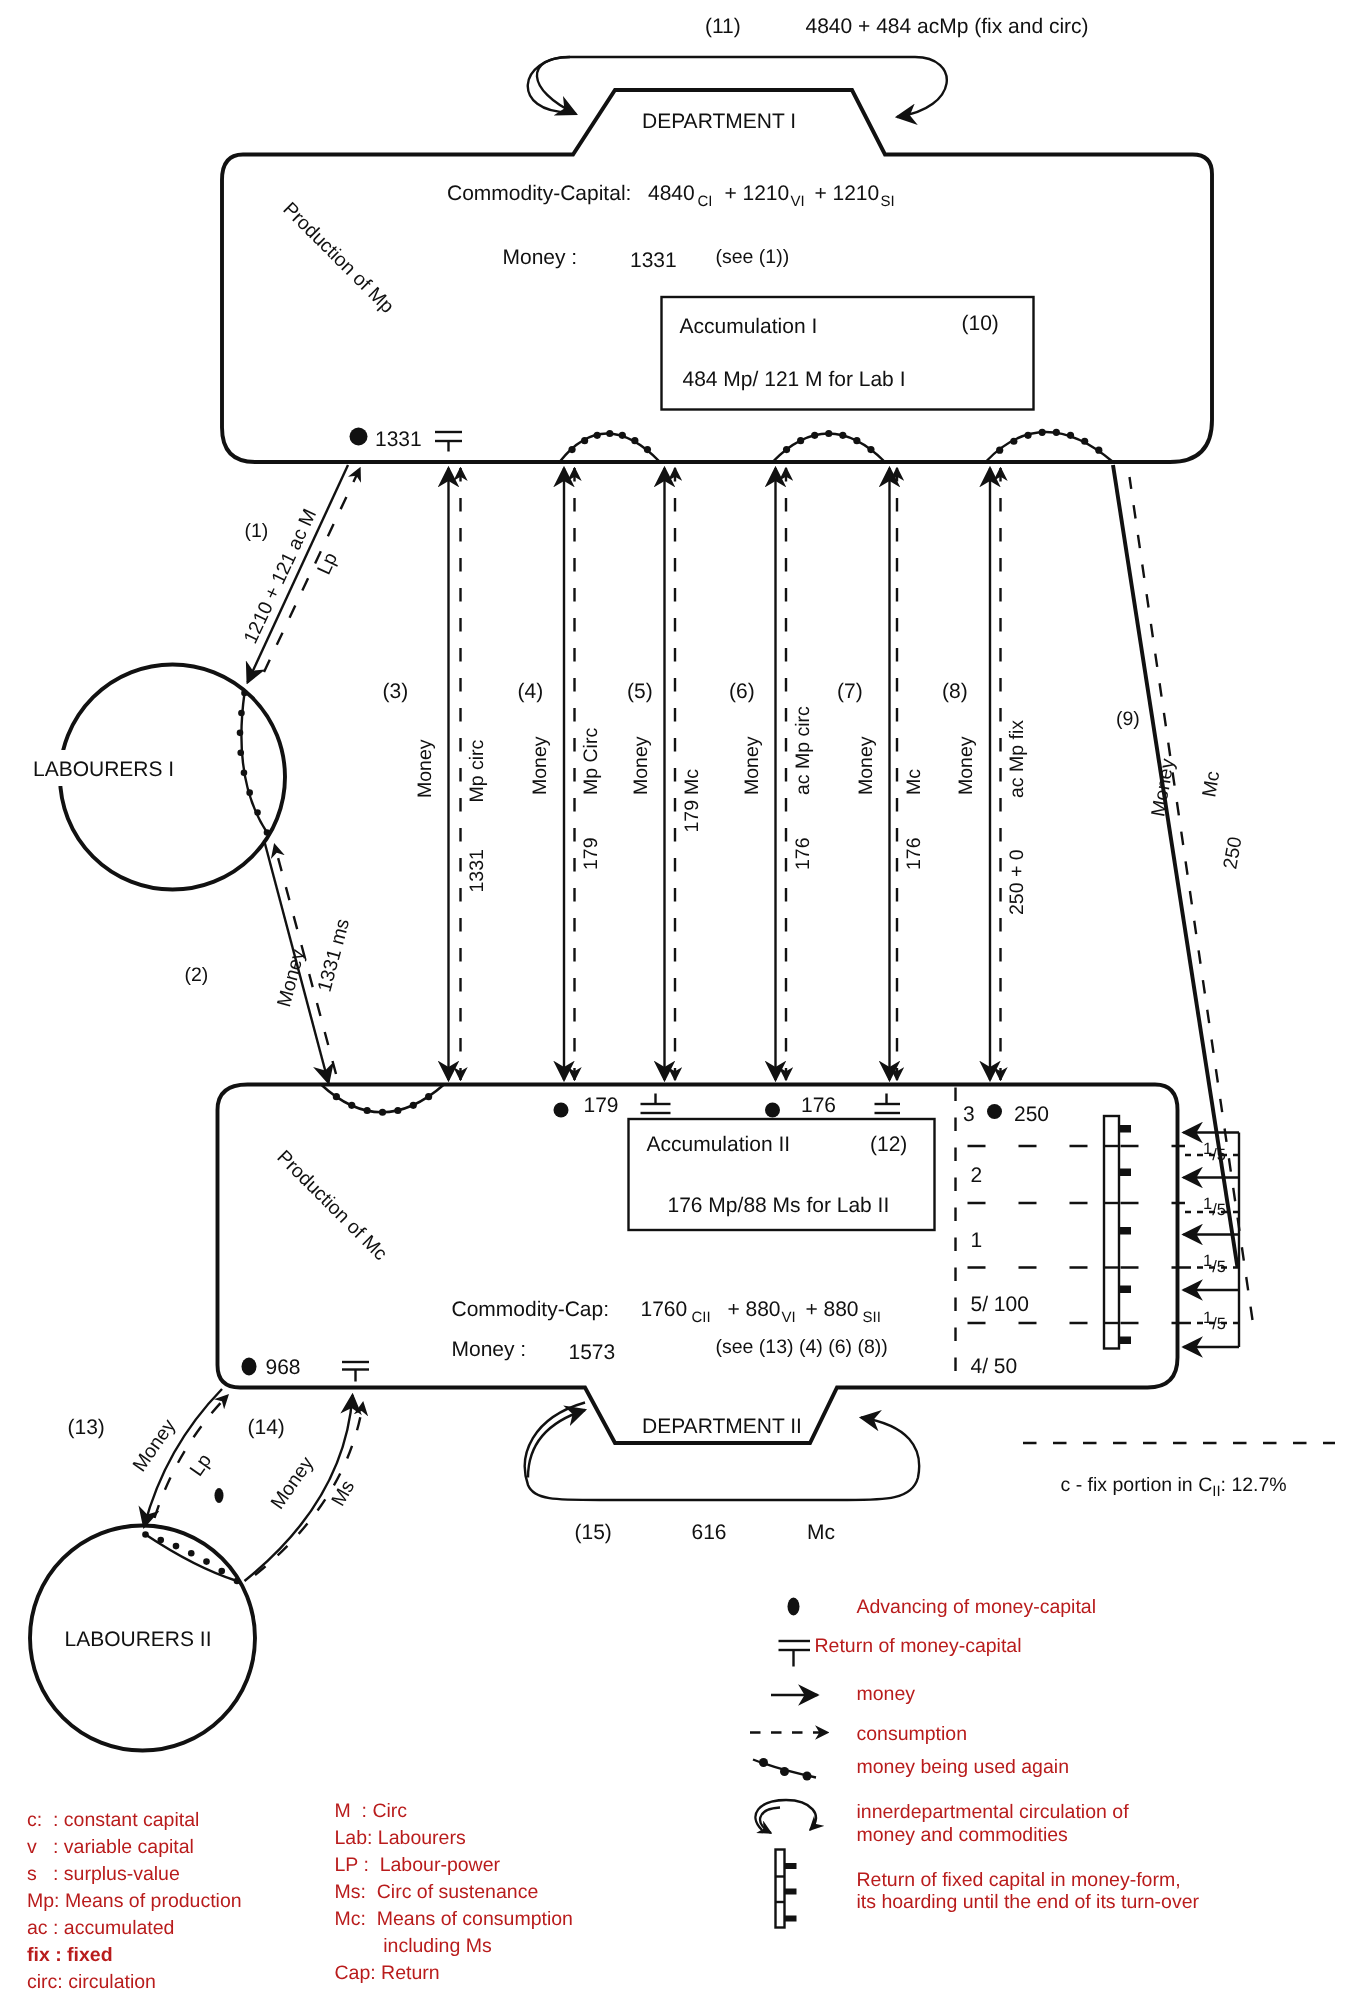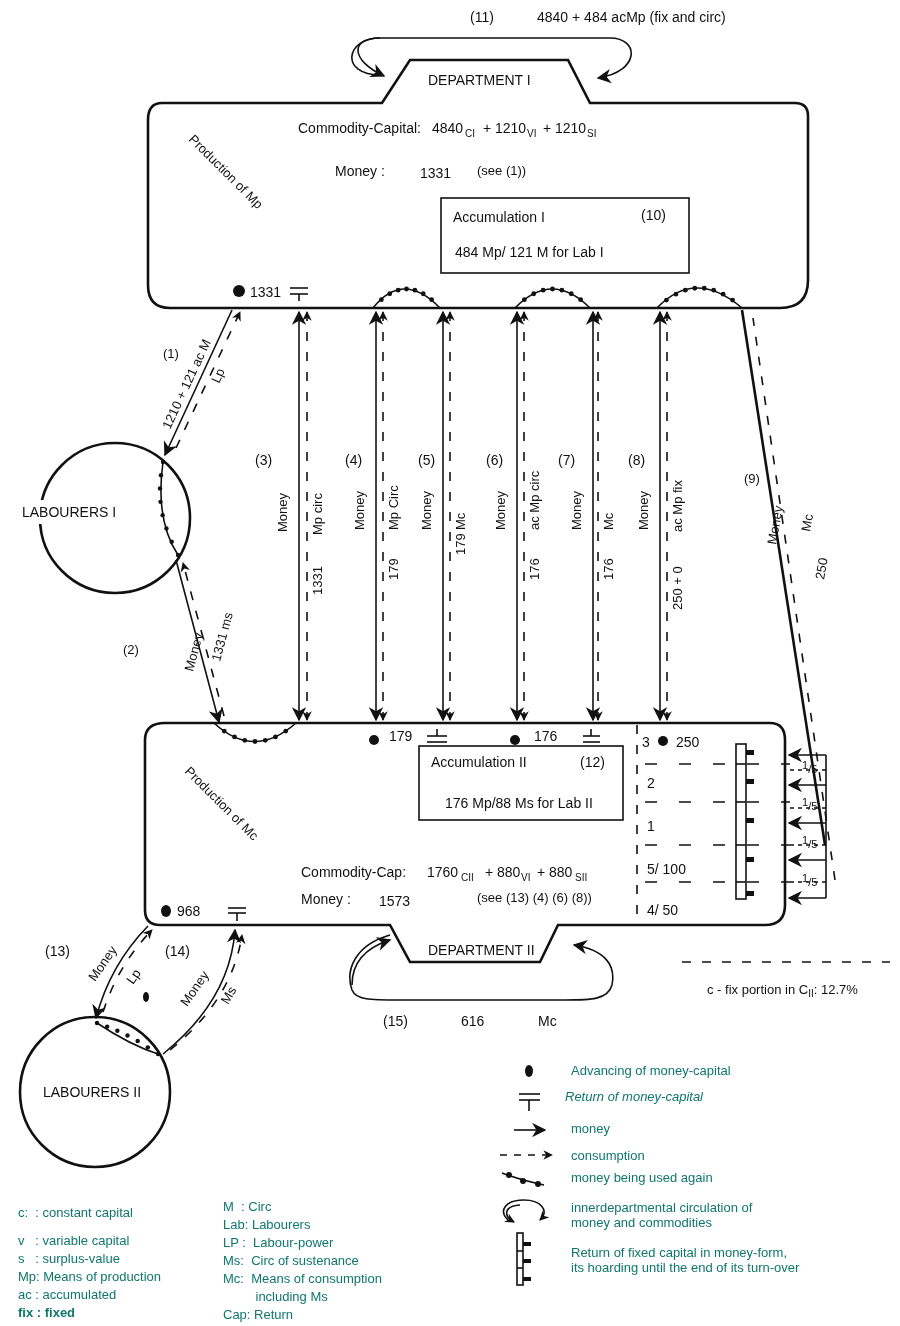--- a/index.html
+++ b/index.html
@@ -6,21 +6,21 @@
   body { width: 900px; height: 1326px; position: relative; overflow: hidden; font-family: "Liberation Sans", sans-serif; color: #111; }
   svg { position: absolute; left: 0; top: 0; }
   .t { font-family: "Liberation Sans", sans-serif; fill: #111; }
   .t13 { font-size: 13px; }
   .t14 { font-size: 14px; }
   .sub { font-size: 10px; }
   .ln { stroke: #111; fill: none; }
   .dash { stroke: #111; fill: none; stroke-dasharray: 9 11; stroke-width: 1.6; }
   .thick { stroke-width: 2.6; }
   .med { stroke-width: 1.6; }
-  .legend-text { position: absolute; font-size: 13px; line-height: 15px; font-family: "Liberation Sans", sans-serif; color: #0f766e; white-space: nowrap; }
+  .legend-text { position: absolute; font-size: 13px; line-height: 15px; font-family: "Liberation Sans", sans-serif; color: #b91c1c; white-space: nowrap; }
 </style>
 </head>
 <body>
 
 <svg width="900" height="1326" viewBox="0 0 900 1326" xmlns="http://www.w3.org/2000/svg">
   <defs>
     <marker id="ah" viewBox="0 0 10 10" refX="9" refY="5" markerWidth="9" markerHeight="9" orient="auto-start-reverse">
       <path d="M0,0 L10,5 L0,10 L3,5 z" fill="#111"></path>
     </marker>
     <marker id="ahs" viewBox="0 0 10 10" refX="9" refY="5" markerWidth="6" markerHeight="6" orient="auto-start-reverse">
@@ -334,32 +334,32 @@
     <line x1="517" y1="1251" x2="523" y2="1251" class="ln med"></line>
       <line x1="517" y1="1268" x2="523" y2="1268" class="ln med"></line>
     <rect x="523" y="1242" width="8" height="4" fill="#111"></rect>
       <rect x="523" y="1259" width="8" height="4" fill="#111"></rect>
       <rect x="523" y="1277" width="8" height="4" fill="#111"></rect>
   </g>
 </svg>
 
 <div id="symLegend">
     <div class="legend-text" style="left: 571px; top: 1063px; white-space: pre;">Advancing of money-capital</div>
-    <div class="legend-text" style="left: 565px; top: 1089px; white-space: pre; font-style: italic;">Return of money-capital</div>
+    <div class="legend-text" style="left: 543px; top: 1089px; white-space: pre;">Return of money-capital</div>
     <div class="legend-text" style="left: 571px; top: 1121px; white-space: pre;">money</div>
     <div class="legend-text" style="left: 571px; top: 1148px; white-space: pre;">consumption</div>
     <div class="legend-text" style="left: 571px; top: 1170px; white-space: pre;">money being used again</div>
     <div class="legend-text" style="left: 571px; top: 1200px; white-space: pre;">innerdepartmental circulation of
 money and commodities</div>
     <div class="legend-text" style="left: 571px; top: 1245px; white-space: pre;">Return of fixed capital in money-form,
 its hoarding until the end of its turn-over</div>
   </div>
 <div class="legend-text" style="left:18px; top:1204px; line-height:18px;" id="abbrL">
     <div style="white-space: pre;">c:  : constant capital</div>
-    <div style="white-space: pre; margin-top: 10px;">v   : variable capital</div>
+    <div style="white-space: pre;">v   : variable capital</div>
     <div style="white-space: pre;">s   : surplus-value</div>
     <div style="white-space: pre;">Mp: Means of production</div>
     <div style="white-space: pre;">ac : accumulated</div>
     <div style="white-space: pre; font-weight: bold;">fix : fixed</div>
     <div style="white-space: pre;">circ: circulation</div>
   </div>
 <div class="legend-text" style="left:223px; top:1198px; line-height:18px;" id="abbrR">
     <div style="white-space: pre;">M  : Circ</div>
     <div style="white-space: pre;">Lab: Labourers</div>
     <div style="white-space: pre;">LP :  Labour-power</div>

